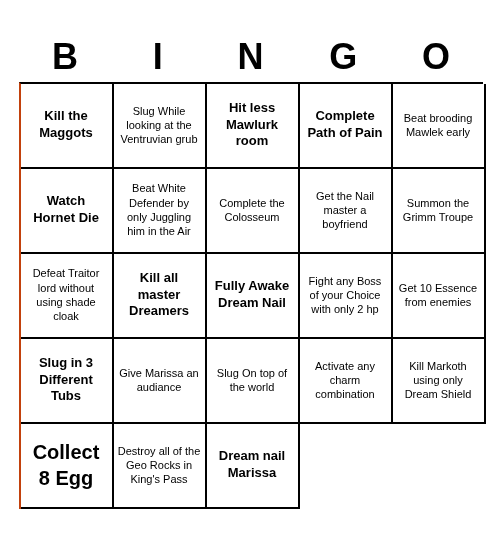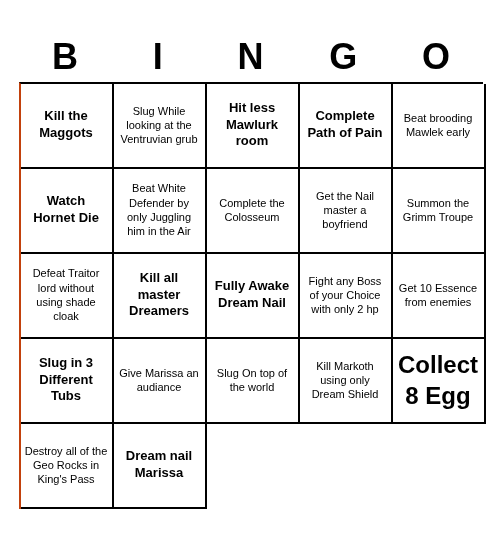--- a/index.html
+++ b/index.html
@@ -43,21 +43,21 @@
       display: flex;
       align-items: center;
       justify-content: center;
       text-align: center;
       padding: 4px;
       font-size: 11px;
       line-height: 1.3;
       font-family: Arial, sans-serif;
     }
     .bingo-cell.large-text {
-      font-size: 24px;
+      font-size: 20px;
       font-weight: bold;
     }
     .bingo-cell.medium-text {
       font-size: 13px;
       font-weight: bold;
     }
   </style>
 </head>
 <body>
 
@@ -81,18 +81,19 @@
       <div class="bingo-cell">Get the Nail master a boyfriend</div>
       <div class="bingo-cell">Summon the Grimm Troupe</div>
       <div class="bingo-cell">Defeat Traitor lord without using shade cloak</div>
       <div class="bingo-cell medium-text">Kill all master Dreamers</div>
       <div class="bingo-cell medium-text">Fully Awake Dream Nail</div>
       <div class="bingo-cell">Fight any Boss of your Choice with only 2 hp</div>
       <div class="bingo-cell">Get 10 Essence from enemies</div>
       <div class="bingo-cell medium-text">Slug in 3 Different Tubs</div>
       <div class="bingo-cell">Give Marissa an audiance</div>
       <div class="bingo-cell">Slug On top of the world</div>
+      <div class="bingo-cell">Activate any charm combination</div>
       <div class="bingo-cell">Kill Markoth using only Dream Shield</div>
       <div class="bingo-cell large-text">Collect 8 Egg</div>
       <div class="bingo-cell">Destroy all of the Geo Rocks in King's Pass</div>
       <div class="bingo-cell medium-text">Dream nail Marissa</div>
     </div>
 </div>
 
 </body></html>

